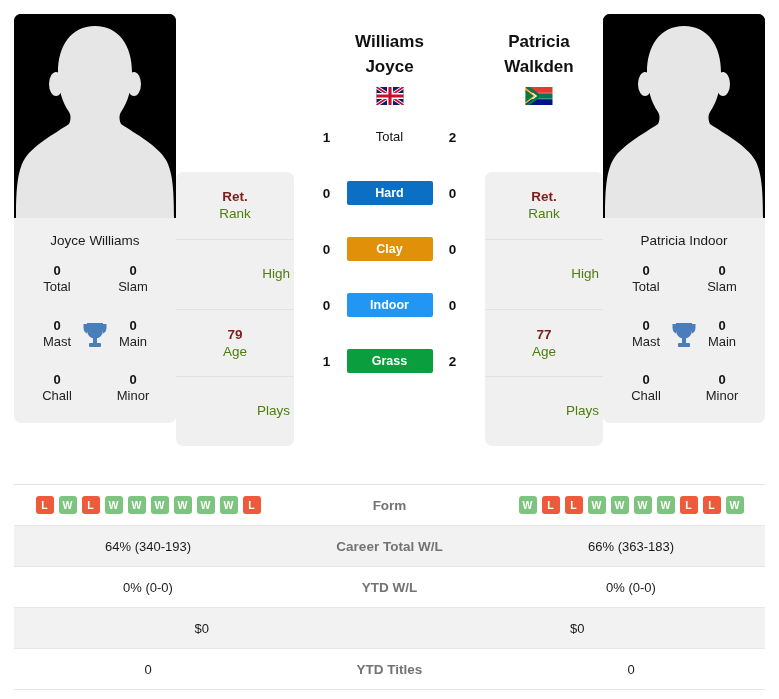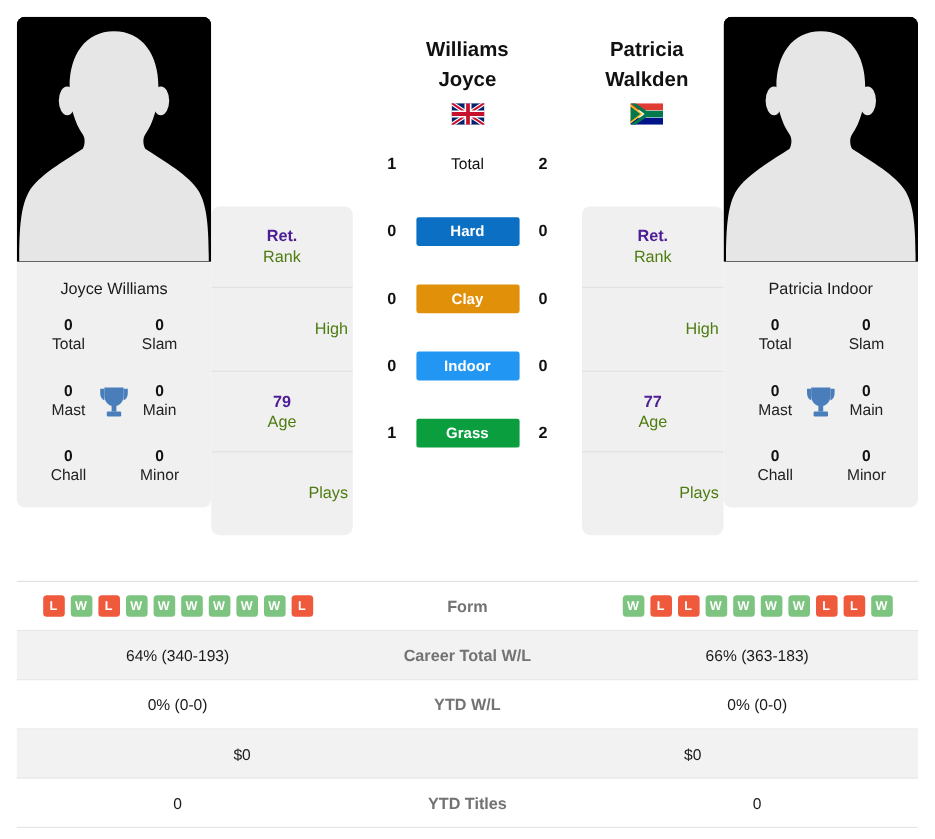--- a/index.html
+++ b/index.html
@@ -88,21 +88,21 @@
   .info-cell {
     text-align: center;
     padding: 17px 4px 16px 4px;
     border-bottom: 1px solid #e2e2e2;
     line-height: 1.25;
   }
   .info-cell:last-child { border-bottom: none; }
   .info-cell .v {
     font-size: 13.5px;
     font-weight: bold;
-    color: #4c1d95;
+    color: #7f1d1d;
     display: block;
   }
   .info-cell .k {
     font-size: 13.5px;
     color: #4d7c0f;
     display: block;
   }
   .info-cell.single {
     padding-top: 26px;
     padding-bottom: 26px;

